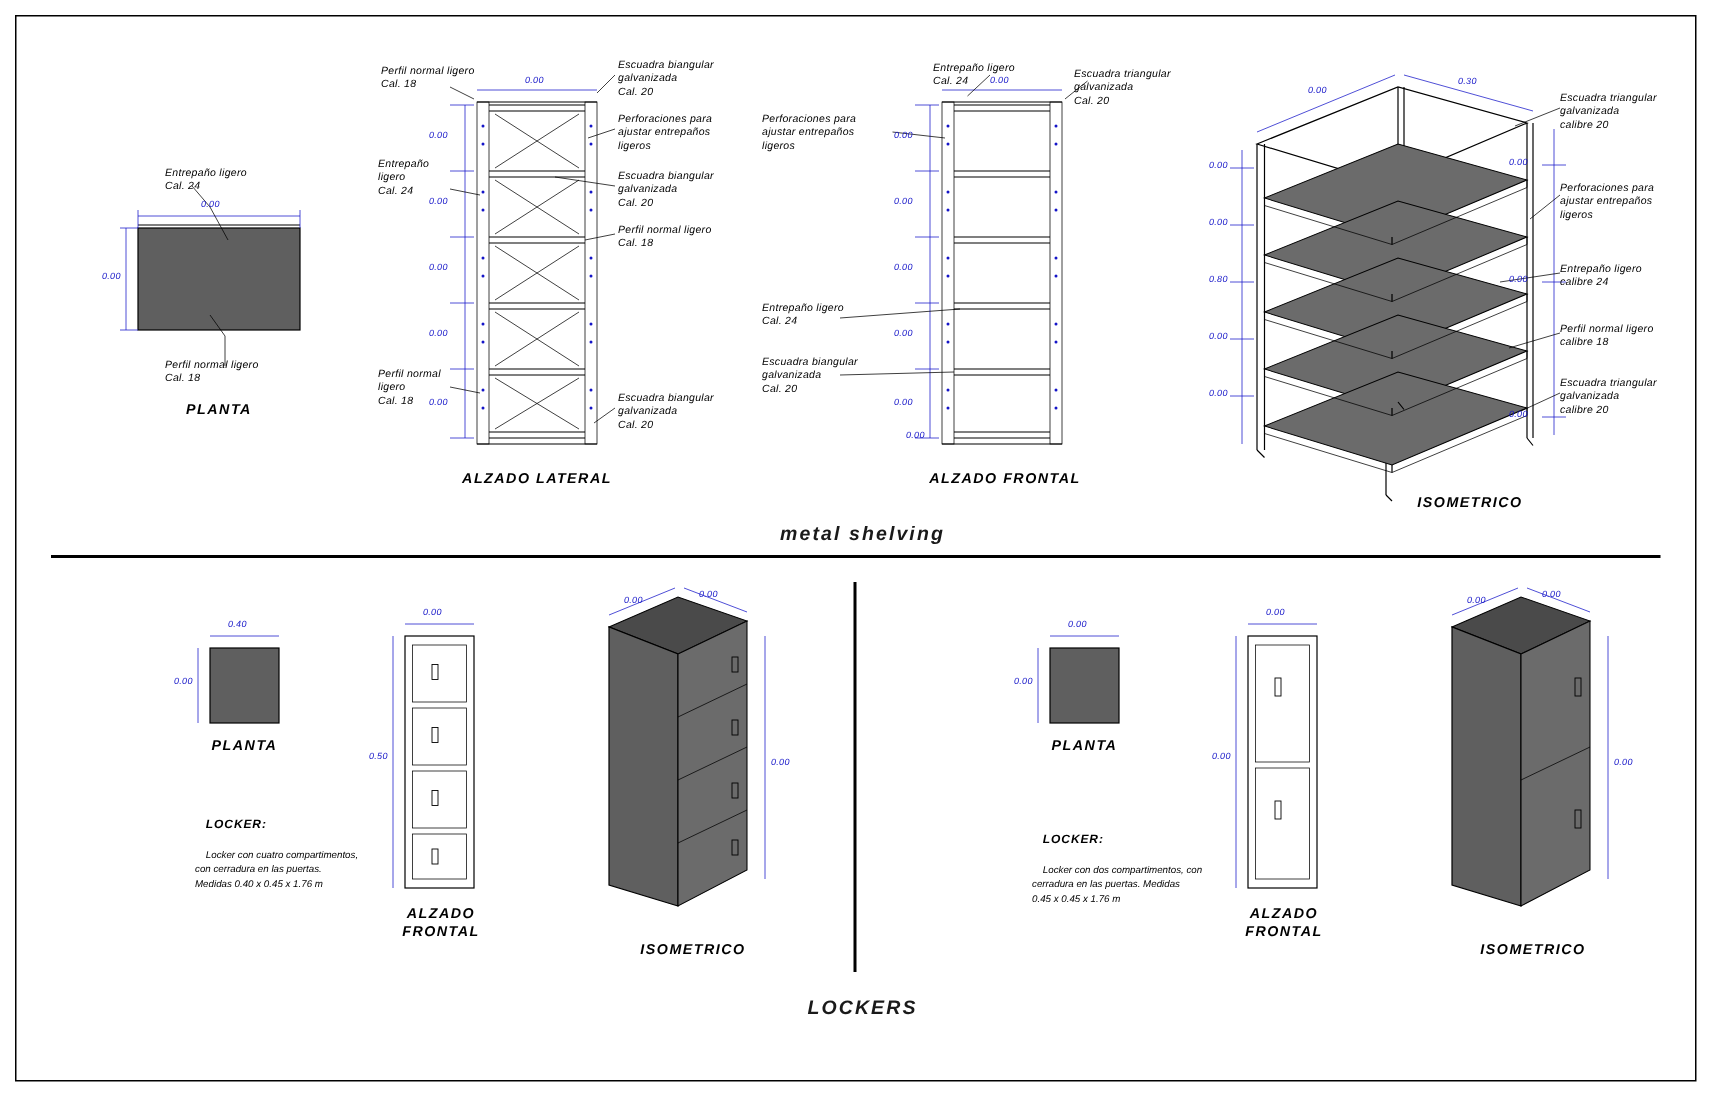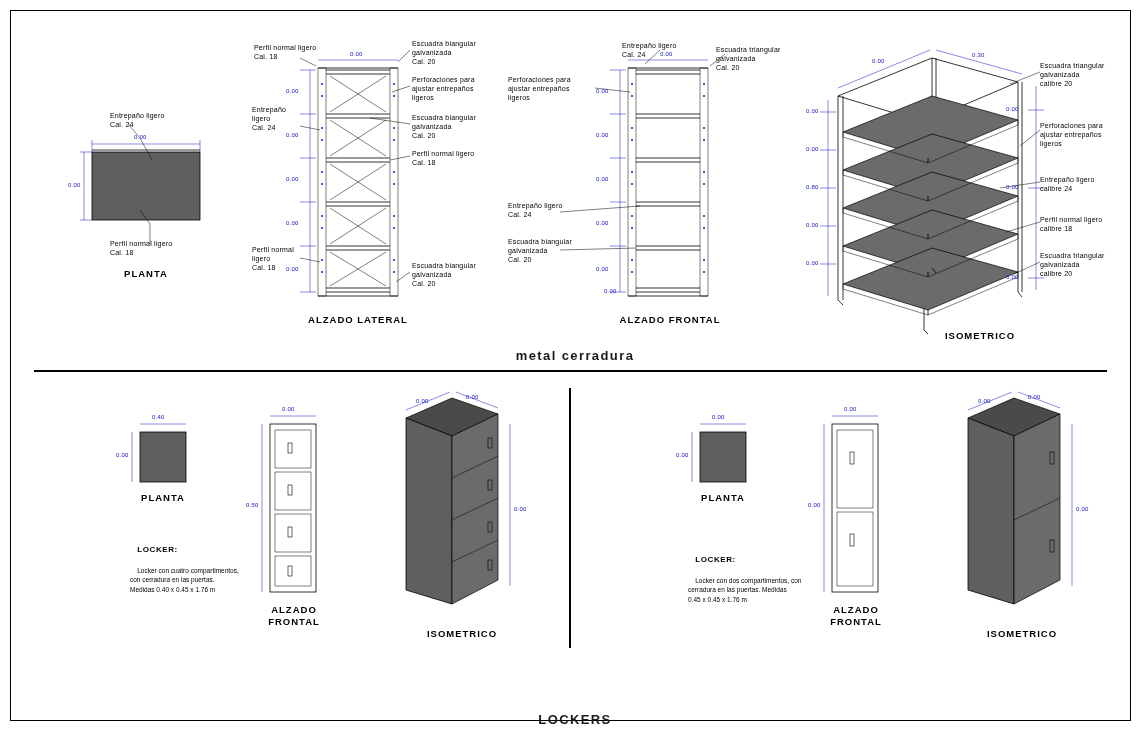--- a/index.html
+++ b/index.html
@@ -1,17 +1,17 @@
 <!DOCTYPE html>
 <html><head>
 <meta charset="utf-8">
 <style>
   html,body{margin:0;padding:0;background:#ffffff;}
   body{width:1141px;height:731px;font-family:"Liberation Sans",sans-serif;color:#000;}
-  #sheet{position:relative;width:1141px;height:716px;box-sizing:border-box;}
+  #sheet{position:relative;width:1141px;height:716px;box-sizing:border-box;font-style:italic;}
   .frame{position:absolute;left:10px;top:10px;width:1121px;height:711px;border:1.5px solid #000;box-sizing:border-box;}
   .divider{position:absolute;background:#000;}
   .lbl{position:absolute;font-size:7px;line-height:1.25;letter-spacing:.2px;white-space:pre;color:#000;}
   .lbl.blue{color:#1414c8;font-size:6px;}
   .sect-title{position:absolute;font-weight:bold;font-size:13px;letter-spacing:1.4px;color:#1a1a1a;}
   .cap{position:absolute;font-weight:bold;font-size:9.5px;letter-spacing:1px;color:#000;text-align:center;}
   .note{position:absolute;font-size:6.5px;line-height:1.5;color:#000;white-space:pre;margin-left:46px;}
   .note b{font-size:8px;letter-spacing:.6px;}
   svg{position:absolute;left:0;top:0;overflow:visible;}
   .ln{stroke:#000;stroke-width:.8;fill:none;}
@@ -388,21 +388,21 @@
   <div class="lbl blue" style="left:806px;top:260px;">0.00</div>
   <div class="lbl blue" style="left:1006px;top:106px;">0.00</div>
   <div class="lbl blue" style="left:1006px;top:184px;">0.00</div>
   <div class="lbl blue" style="left:1006px;top:274px;">0.00</div>
 
   <div class="cap" style="left:96px;top:268px;width:100px;">PLANTA</div>
   <div class="cap" style="left:288px;top:314px;width:140px;">ALZADO LATERAL</div>
   <div class="cap" style="left:600px;top:314px;width:140px;">ALZADO FRONTAL</div>
   <div class="cap" style="left:920px;top:330px;width:120px;">ISOMETRICO</div>
 
-  <div class="sect-title" style="left:485px;top:348px;width:180px;text-align:center;">metal cerradura</div>
+  <div class="sect-title" style="left:485px;top:348px;width:180px;text-align:center;">metal shelving</div>
 
   <div class="lbl blue" style="left:152px;top:414px;">0.40</div>
   <div class="lbl blue" style="left:116px;top:452px;">0.00</div>
   <div class="lbl blue" style="left:282px;top:406px;">0.00</div>
   <div class="lbl blue" style="left:246px;top:502px;">0.50</div>
   <div class="lbl blue" style="left:416px;top:398px;">0.00</div>
   <div class="lbl blue" style="left:466px;top:394px;">0.00</div>
   <div class="lbl blue" style="left:514px;top:506px;">0.00</div>
 
   <div class="cap" style="left:118px;top:492px;width:90px;">PLANTA</div>
@@ -430,15 +430,15 @@
 FRONTAL</span></div>
   <div class="cap" style="left:968px;top:628px;width:108px;">ISOMETRICO</div>
 
   <div class="note" style="left:642px;top:544px;">
     <b>LOCKER:</b><br>
     <span>Locker con dos compartimentos, con
 cerradura en las puertas. Medidas
 0.45 x 0.45 x 1.76 m</span>
   </div>
 
-  <div class="sect-title" style="left:495px;top:664px;width:160px;text-align:center;margin-top:48px;">LOCKERS</div>
+  <div class="sect-title" style="left:495px;top:664px;width:160px;text-align:center;">LOCKERS</div>
 
 </div>
 
 </body></html>

